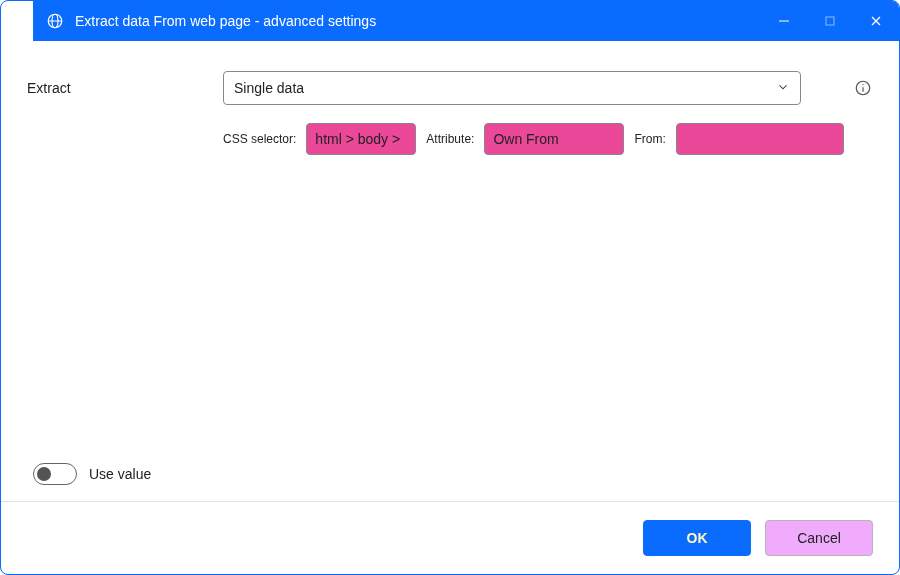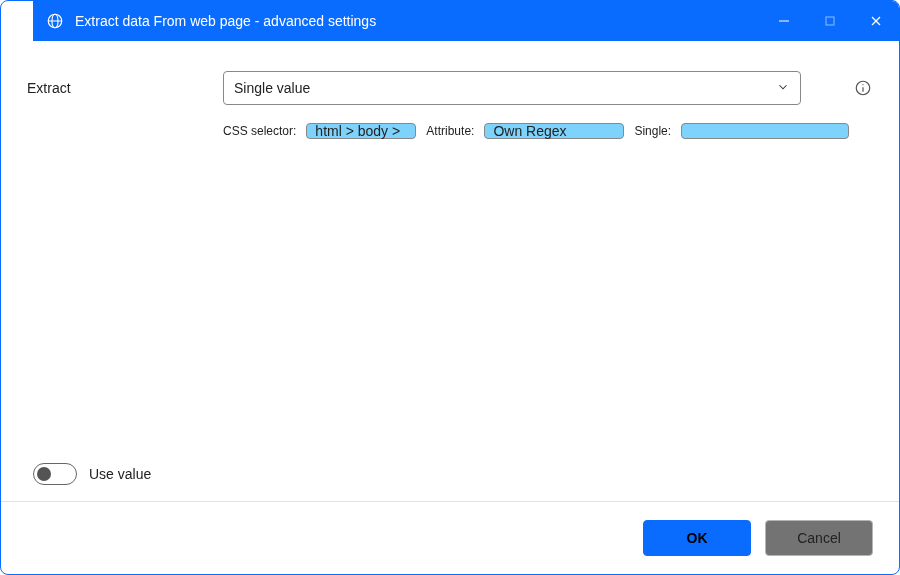--- a/index.html
+++ b/index.html
@@ -70,27 +70,27 @@
     display:flex; align-items:center; justify-content:center;
     color: #555;
     flex-shrink:0;
   }
   .params {
     display: flex; align-items: center; gap: 10px;
     flex-wrap: nowrap;
   }
   .params label { font-size: 12px; }
   .field {
-    height: 16px;
+    height: 32px;
     border: 1px solid #888;
     border-radius: 4px;
     padding: 0 8px;
     font-size: 14px;
     display: flex; align-items: center;
-    background:#7dd3fc;
+    background:#ec4899;
   }
   .field.css { width: 110px; }
   .field.attr { width: 140px; }
   .field.regex { width: 168px; }
   .spacer { flex: 1; }
   .paging-row {
     display: flex; align-items: center; gap: 12px;
     margin-top: auto;
     margin-bottom: 6px;
     padding-left: 6px;
@@ -116,24 +116,24 @@
     flex-shrink: 0;
   }
   .btn {
     min-width: 108px; height: 36px;
     border-radius: 4px;
     font-size: 14px;
     display: flex; align-items: center; justify-content: center;
     cursor: default;
   }
   .btn.primary {
-    background: #0a6cff; color: #000000; border: 1px solid #0a6cff; font-weight:600;
+    background: #0a6cff; color: #fef9c3; border: 1px solid #0a6cff; font-weight:600;
   }
   .btn.secondary {
-    background: #737373; color: #222; border: 1px solid #b5b5b5;
+    background: #f0abfc; color: #222; border: 1px solid #b5b5b5;
   }
 </style>
 </head>
 <body>
 
 <div class="window">
 
   <div class="titlebar">
     <span class="app-icon">
       <svg width="18" height="18" viewBox="0 0 24 24" fill="none" stroke="#fff" stroke-width="1.6">
@@ -161,21 +161,21 @@
           </svg>
       </div>
     </div>
   </div>
 
   <div class="content">
 
     <div class="row top">
       <div class="left-label">Extract</div>
       <div class="dropdown">
-        <span class="dd-text">Single value</span>
+        <span class="dd-text">Single data</span>
         <span class="chev">
           <svg width="14" height="14" viewBox="0 0 24 24" fill="none" stroke="#333" stroke-width="1.8">
               <polyline points="6 9 12 15 18 9"></polyline>
             </svg>
         </span>
       </div>
       <span class="info">
         <svg width="18" height="18" viewBox="0 0 24 24" fill="none" stroke="#555" stroke-width="1.6">
           <circle cx="12" cy="12" r="9"></circle>
           <line x1="12" y1="11" x2="12" y2="17"></line>
@@ -186,23 +186,23 @@
 
     <div class="row">
       <div class="left-label"></div>
       <div class="params">
         <label>CSS selector:</label>
         <div class="field css">
           <span>html &gt; body &gt;</span>
         </div>
         <label>Attribute:</label>
         <div class="field attr">
-          <span>Own Regex</span>
+          <span>Own From</span>
         </div>
-        <label>Single:</label>
+        <label>From:</label>
         <div class="field regex">
           <span></span>
         </div>
       </div>
     </div>
 
     <div class="spacer"></div>
 
     <div class="paging-row">
       <div class="toggle">

